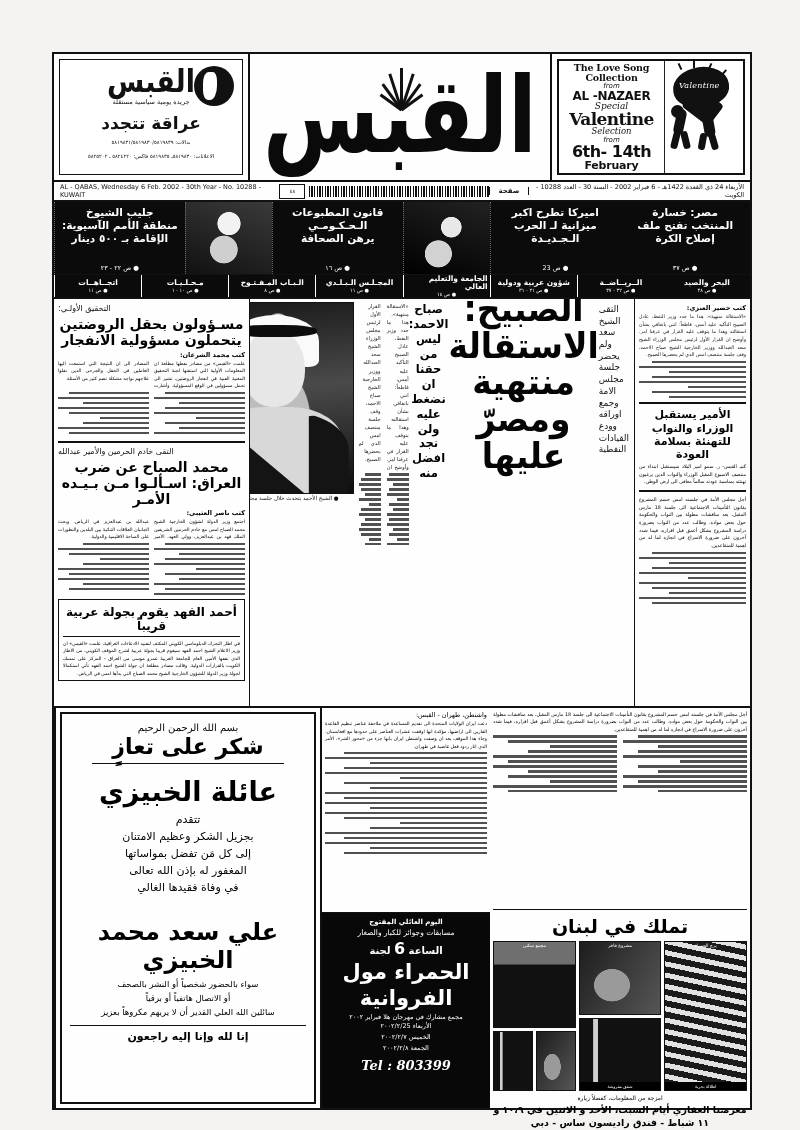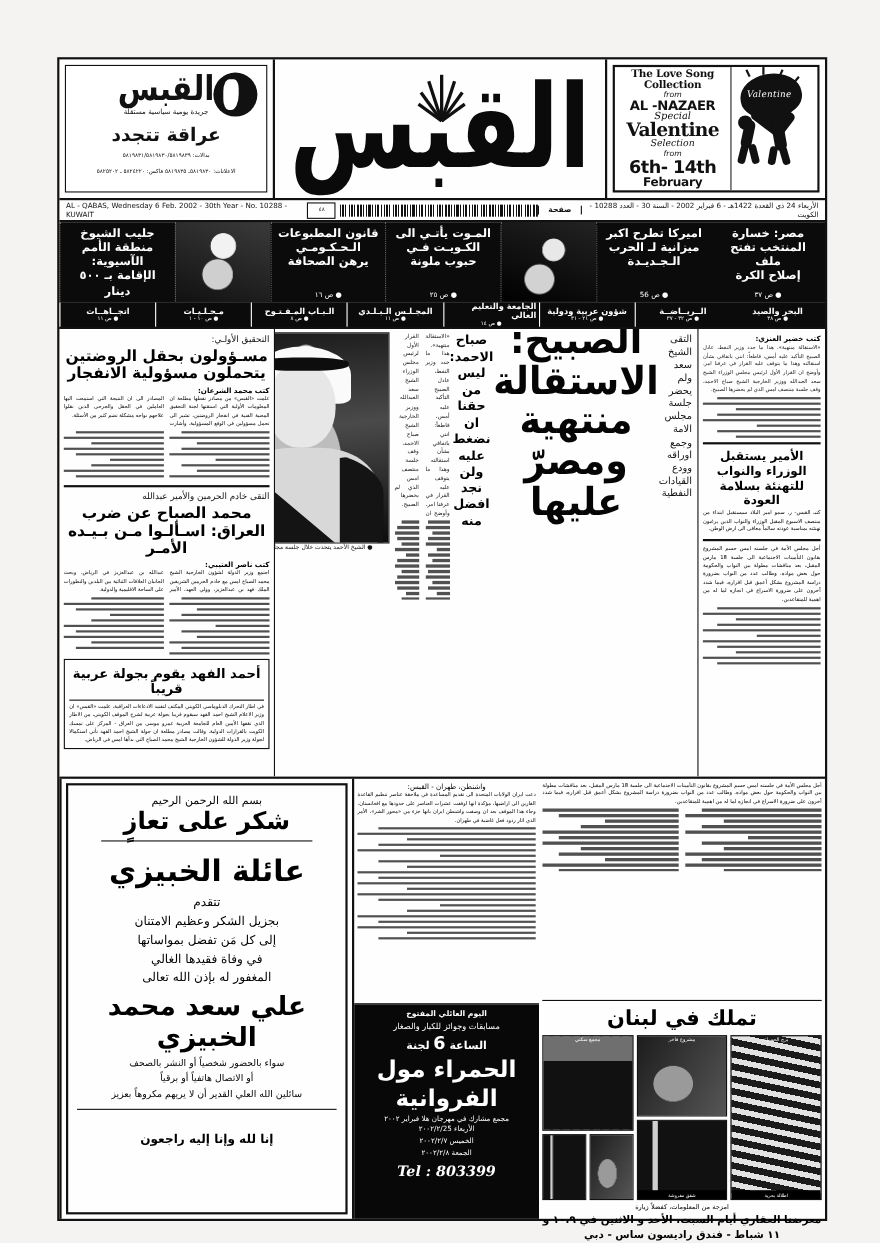--- a/index.html
+++ b/index.html
@@ -191,21 +191,21 @@
   .sec-l{font-size:7.5px;font-weight:bold;letter-spacing:.5px;line-height:1;}
   .sec-p{font-size:5px;margin-top:1px;}
 
   
   .body{flex:1;display:flex;flex-direction:row;overflow:hidden;}
 
   .colR{width:116px;border-right:0;border-left:1.5px solid #111;box-sizing:border-box;padding:3px 4px;overflow:hidden;}
   .colM{flex:1;box-sizing:border-box;padding:3px 5px;overflow:hidden;display:flex;flex-direction:row;}
   .colL{width:196px;border-right:1.5px solid #111;box-sizing:border-box;padding:3px 4px;overflow:hidden;}
 
-  .kicker{font-size:9px;color:#111;text-align:right;line-height:1.3;margin:2px 0 1px;}
+  .kicker{font-size:9px;color:#111;text-align:left;line-height:1.3;margin:2px 0 1px;}
   .mainhead{
     font-size:33px;font-weight:bold;color:#050505;
     text-align:center;line-height:1.05;letter-spacing:-1px;
     margin:1px 0 2px;transform:scaleY(1.06);
   }
   .subhead{
     font-size:11.5px;font-weight:bold;text-align:center;
     line-height:1.3;margin-bottom:3px;letter-spacing:-.2px;
   }
   .hr-thin{border:0;border-top:1px solid #111;margin:3px 0;}
@@ -255,43 +255,43 @@
 
   .dept{
     text-align:center;font-size:15px;font-weight:bold;
     letter-spacing:3px;margin:3px 0 2px;
   }
   .qa-grid{display:flex;gap:5px;font-size:4.9px;line-height:1.5;color:#1a1a1a;text-align:justify;}
   .qa-col{flex:1;}
   .head3{font-size:14px;font-weight:bold;text-align:center;line-height:1.15;margin:2px 0;}
   .head-sm{font-size:11px;font-weight:bold;text-align:center;line-height:1.2;margin:2px 0;}
   .byline{font-size:6.5px;font-weight:bold;text-align:right;margin:2px 0 1px;}
-  .kick-sm{font-size:7.5px;text-align:center;margin-bottom:1px;}
+  .kick-sm{font-size:7.5px;margin-bottom:1px;}
 
   .boxed{border:1.5px solid #111;padding:3px 4px;margin:4px 0;}
   .boxed .head-sm{border-bottom:1px solid #111;padding-bottom:2px;}
 
   
   .ads{display:flex;height:400px;border-top:2px solid #111;}
   .ad-obit{
     width:266px;border-left:2px solid #111;box-sizing:border-box;
     padding:4px;display:flex;flex-direction:column;
   }
   .obit-inner{
     border:2.5px solid #111;flex:1;box-sizing:border-box;
     padding:8px 8px;text-align:center;display:flex;flex-direction:column;
   }
   .bism{font-size:10px;margin-bottom:2px;font-family:"DejaVu Serif",serif;}
   .obit-t{font-size:22px;font-weight:bold;letter-spacing:1px;line-height:1.1;}
   .obit-rule{border-top:1px solid #111;margin:4px 22px;}
   .obit-fam{font-size:27px;font-weight:bold;margin:8px 0 4px;letter-spacing:-.5px;}
   .obit-mid{font-size:11px;line-height:1.55;}
-  .obit-name{font-size:24px;font-weight:bold;margin:4px 0 4px;letter-spacing:-.5px;text-align:center;}
+  .obit-name{font-size:24px;font-weight:bold;margin:22px 0 4px;letter-spacing:-.5px;text-align:center;}
   .obit-small{font-size:8.5px;line-height:1.6;}
-  .obit-foot{font-size:11px;font-weight:bold;margin-top:6px;border-top:1px solid #111;padding-top:20px;}
+  .obit-foot{font-size:11px;font-weight:bold;margin-top:6px;border-top:1px solid #111;padding-top:4px;}
 
   .ad-mid{width:170px;border-left:2px solid #111;box-sizing:border-box;display:flex;flex-direction:column;}
   .ad-mid-top{flex:0 0 205px;padding:3px;box-sizing:border-box;border-bottom:1.5px solid #111;}
   .mall{
     flex:1;background:#080808;color:#fff;text-align:center;
     padding:5px 4px;box-sizing:border-box;
   }
   .mall-k{font-size:7px;font-weight:bold;}
   .mall-k2{font-size:7.5px;margin:2px 0;}
   .mall-h{font-size:10px;font-weight:bold;}
@@ -416,31 +416,23 @@
         <div class="tz-hl">إصلاح الكرة</div>
       </div>
       <div class="tz-pg">● ص ٣٧</div>
     </div>
     <div class="tz">
       <div>
         <div class="tz-hl">اميركا تطرح اكبر</div>
         <div class="tz-hl">ميزانية لـ الحرب</div>
         <div class="tz-hl">الـجـديـدة</div>
       </div>
-      <div class="tz-pg">● ص 56</div>
+      <div class="tz-pg">● ص 23</div>
     </div>
     <div class="tz-photo p3"></div>
-    <div class="tz">
-      <div>
-        <div class="tz-hl">المـوت يأتـي الى</div>
-        <div class="tz-hl">الكـويـت فـي</div>
-        <div class="tz-hl">حبوب ملونة</div>
-      </div>
-      <div class="tz-pg">● ص ٢٥</div>
-    </div>
     <div class="tz">
       <div>
         <div class="tz-hl">قانون المطبوعات</div>
         <div class="tz-hl">الـحـكـومـي</div>
         <div class="tz-hl">يرهن الصحافة</div>
       </div>
       <div class="tz-pg">● ص ١٦</div>
     </div>
     <div class="tz-photo p2"></div>
     <div class="tz">
@@ -765,22 +757,22 @@
 
     <div class="ad-obit">
       <div class="obit-inner">
         <div class="bism">بسم الله الرحمن الرحيم</div>
         <div class="obit-t">شكر على تعازٍ</div>
         <div class="obit-rule"></div>
         <div class="obit-fam">عائلة الخبيزي</div>
         <div class="obit-mid">تتقدم</div>
         <div class="obit-mid">بجزيل الشكر وعظيم الامتنان</div>
         <div class="obit-mid">إلى كل مَن تفضل بمواساتها</div>
+        <div class="obit-mid">المغفور له بإذن الله تعالى</div>
         <div class="obit-mid">في وفاة فقيدها الغالي</div>
-        <div class="obit-mid">المغفور له بإذن الله تعالى</div>
         <div class="obit-name">علي سعد محمد الخبيزي</div>
         <div class="obit-small">سواء بالحضور شخصياً أو النشر بالصحف</div>
         <div class="obit-small">أو الاتصال هاتفياً أو برقياً</div>
         <div class="obit-small">سائلين الله العلي القدير أن لا يريهم مكروهاً بعزيز</div>
         <div class="obit-foot">إنا لله وإنا إليه راجعون</div>
       </div>
     </div>
 
   </div>
  </div>

